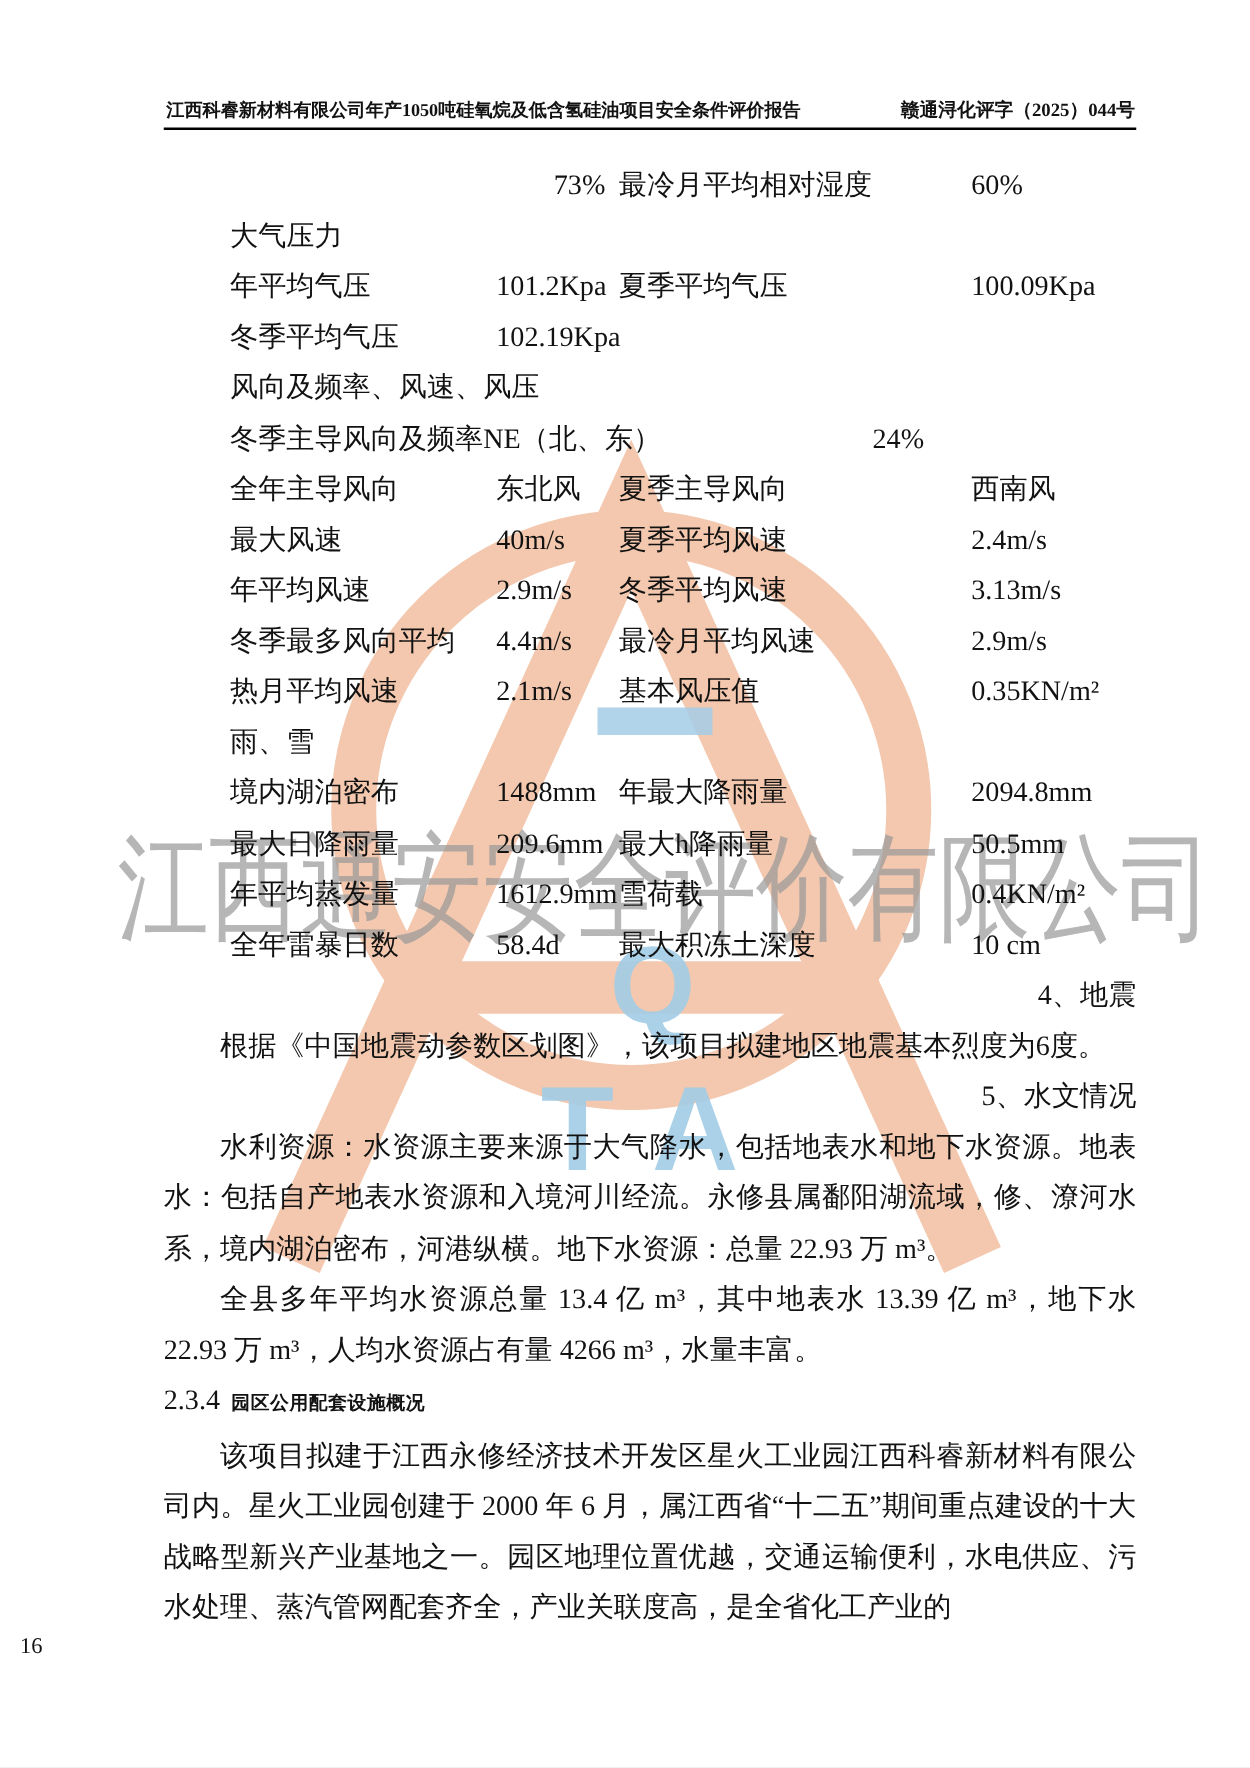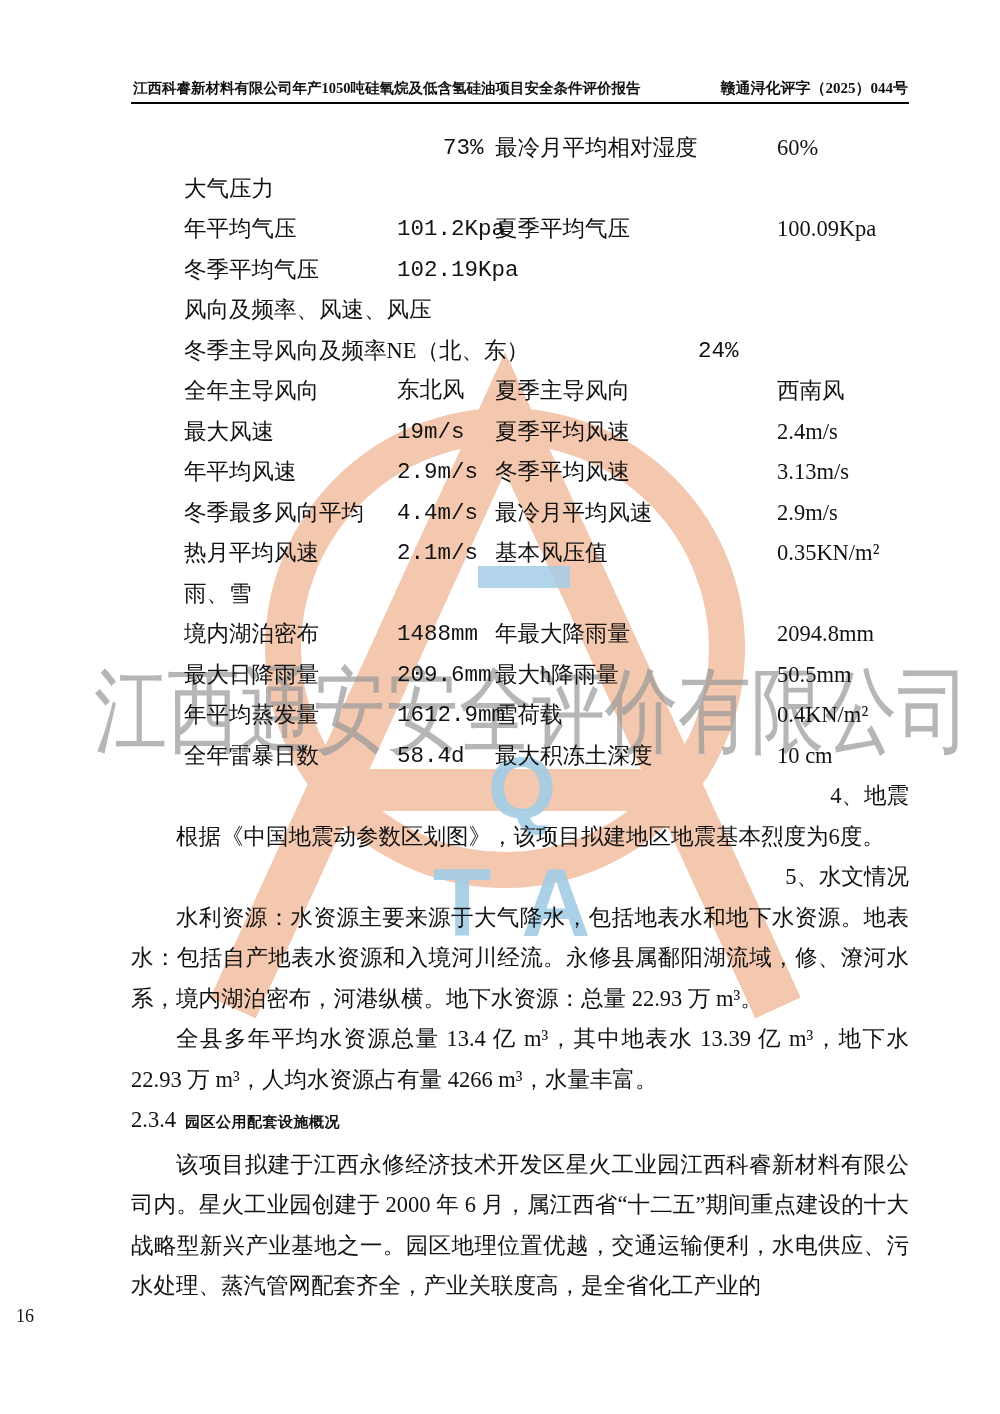--- a/index.html
+++ b/index.html
@@ -36,21 +36,21 @@
     pointer-events:none;
   }
   
   .content{
     position:absolute;left:131px;top:128px;width:778px;z-index:2;
     font-size:22.5px;line-height:40.5px;
   }
   .trow{position:relative;height:40.5px;white-space:nowrap;}
   .trow span{position:absolute;top:0;}
   .c1{left:53px;}
-  .v1{left:266px;font-family:Liberation Mono, monospace;}
+  .v1{left:266px;}
   .v1.far{left:312px;}
   .v1.farther{left:567px;}
   .c2{left:364px;}
   .v2{left:646px;}
   .line{text-indent:2em;text-align:right;}
   .para{margin:0;text-align:justify;text-indent:2em;}
   .heading{text-indent:0;white-space:nowrap;}
   .sec-num{margin-right:9px;}
   .sec-title{
     font-family:Liberation Mono, monospace;
@@ -113,21 +113,21 @@
       <span class="v1 farther">24%</span>
     </div>
     <div class="trow">
       <span class="c1">全年主导风向</span>
       <span class="v1">东北风</span>
       <span class="c2">夏季主导风向</span>
       <span class="v2">西南风</span>
     </div>
     <div class="trow">
       <span class="c1">最大风速</span>
-      <span class="v1">19m/s</span>
+      <span class="v1">40m/s</span>
       <span class="c2">夏季平均风速</span>
       <span class="v2">2.4m/s</span>
     </div>
     <div class="trow">
       <span class="c1">年平均风速</span>
       <span class="v1">2.9m/s</span>
       <span class="c2">冬季平均风速</span>
       <span class="v2">3.13m/s</span>
     </div>
     <div class="trow">

